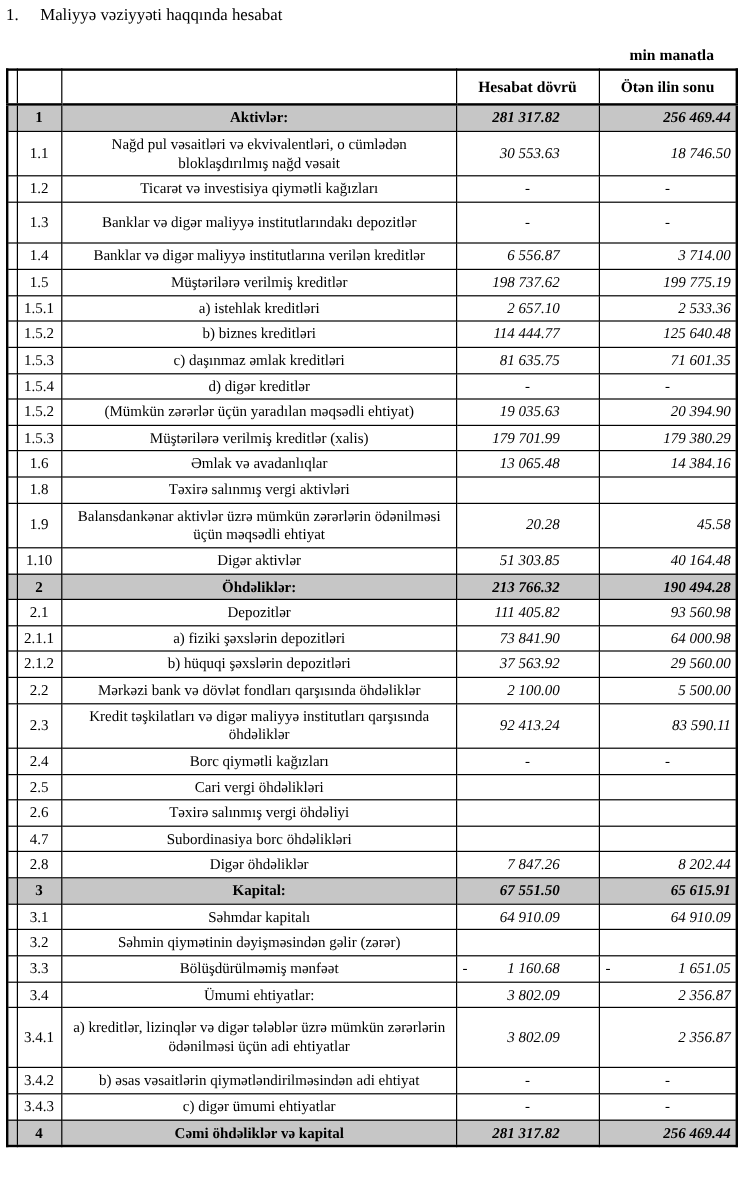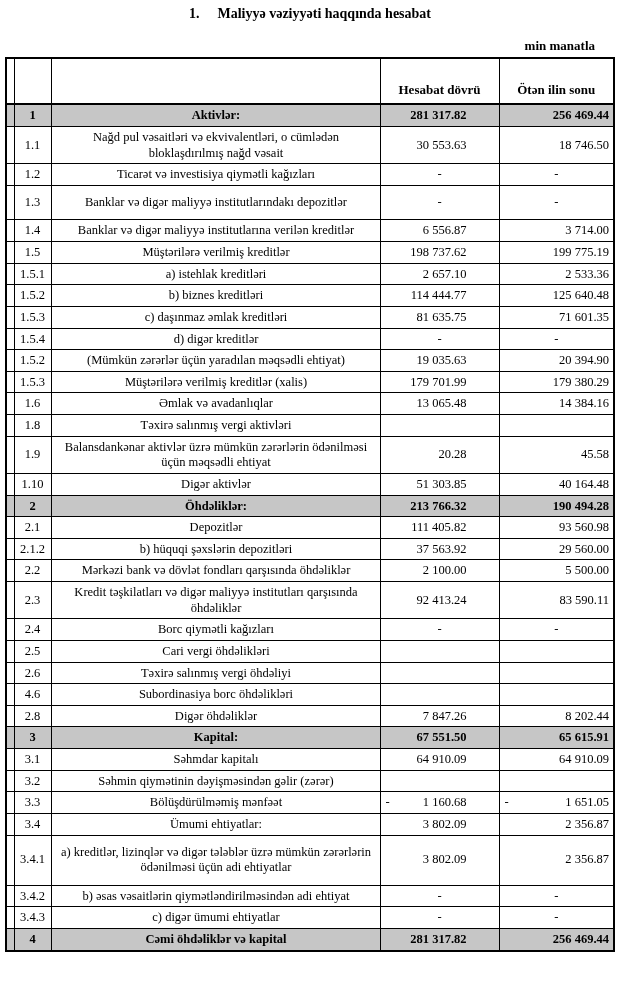--- a/index.html
+++ b/index.html
@@ -3,21 +3,21 @@
 <meta charset="utf-8">
 <style>
   html, body { margin: 0; padding: 0; background: #ffffff; }
   body {
     width: 620px; height: 991px; overflow: hidden;
     font-family: "Liberation Serif", "DejaVu Serif", serif;
     color: #000;
   }
   .page { padding: 4px 5px 0 5px; }
 
-  .title { text-align: center; font-weight: bold; font-size: 14px; padding: 2px 0 3px 0; }
+  .title { text-align: left; font-weight: normal; font-size: 14px; padding: 2px 0 3px 0; }
   .title .no { margin-right: 18px; }
   .unit-note { text-align: right; font-weight: bold; font-size: 13px; padding: 1px 20px 3px 0; margin-top: 12px; }
 
   table {
     border-collapse: collapse;
     table-layout: fixed;
     width: 608px;
     border: 2px solid #000;
   }
   col.c0 { width: 8px; }
@@ -31,26 +31,26 @@
     font-size: 12.5px;
     padding: 3px 3px 2px 3px;
     vertical-align: middle;
     line-height: 1.25;
   }
   thead th {
     font-weight: bold;
     font-size: 13px;
     text-align: center;
     border-bottom: 2px solid #000;
-    padding: 23px 2px 5px 2px;
+    padding: 6px 2px 5px 2px;
   }
 
   td.c1 { text-align: center; }
   td.c2 { text-align: center; padding-left: 4px; }
-  td.num { text-align: right; white-space: nowrap; }
+  td.num { text-align: right; white-space: nowrap; font-style: italic; }
   td.c3.num { padding-right: 32px; }
   td.c4.num { padding-right: 4px; }
   td.dash { text-align: center; }
 
   tr.section td { background: #c6c6c6; font-weight: bold; }
 
   tr.tall td { padding-top: 9px; padding-bottom: 9px; }
   tr.clip td.c2 { white-space: nowrap; overflow: hidden; }
 
   .minus { float: left; margin-left: 2px; }
@@ -205,20 +205,27 @@
         </tr>
         <tr>
           <td class="c0"></td>
           <td class="c1">2.1</td>
           <td class="c2">Depozitlər</td>
           <td class="c3 num"><span>111 405.82</span></td>
           <td class="c4 num"><span>93 560.98</span></td>
         </tr>
         <tr>
           <td class="c0"></td>
+          <td class="c1">2.1.1</td>
+          <td class="c2">a) fiziki şəxslərin depozitləri</td>
+          <td class="c3 num"><span>73 841.90</span></td>
+          <td class="c4 num"><span>64 000.98</span></td>
+        </tr>
+        <tr>
+          <td class="c0"></td>
           <td class="c1">2.1.2</td>
           <td class="c2">b) hüquqi şəxslərin depozitləri</td>
           <td class="c3 num"><span>37 563.92</span></td>
           <td class="c4 num"><span>29 560.00</span></td>
         </tr>
         <tr class="clip">
           <td class="c0"></td>
           <td class="c1">2.2</td>
           <td class="c2">Mərkəzi bank və dövlət fondları qarşısında öhdəliklər</td>
           <td class="c3 num"><span>2 100.00</span></td>
@@ -247,21 +254,21 @@
         </tr>
         <tr>
           <td class="c0"></td>
           <td class="c1">2.6</td>
           <td class="c2">Təxirə salınmış vergi öhdəliyi</td>
           <td class="c3"></td>
           <td class="c4"></td>
         </tr>
         <tr>
           <td class="c0"></td>
-          <td class="c1">4.6</td>
+          <td class="c1">4.7</td>
           <td class="c2">Subordinasiya borc öhdəlikləri</td>
           <td class="c3"></td>
           <td class="c4"></td>
         </tr>
         <tr>
           <td class="c0"></td>
           <td class="c1">2.8</td>
           <td class="c2">Digər öhdəliklər</td>
           <td class="c3 num"><span>7 847.26</span></td>
           <td class="c4 num"><span>8 202.44</span></td>

